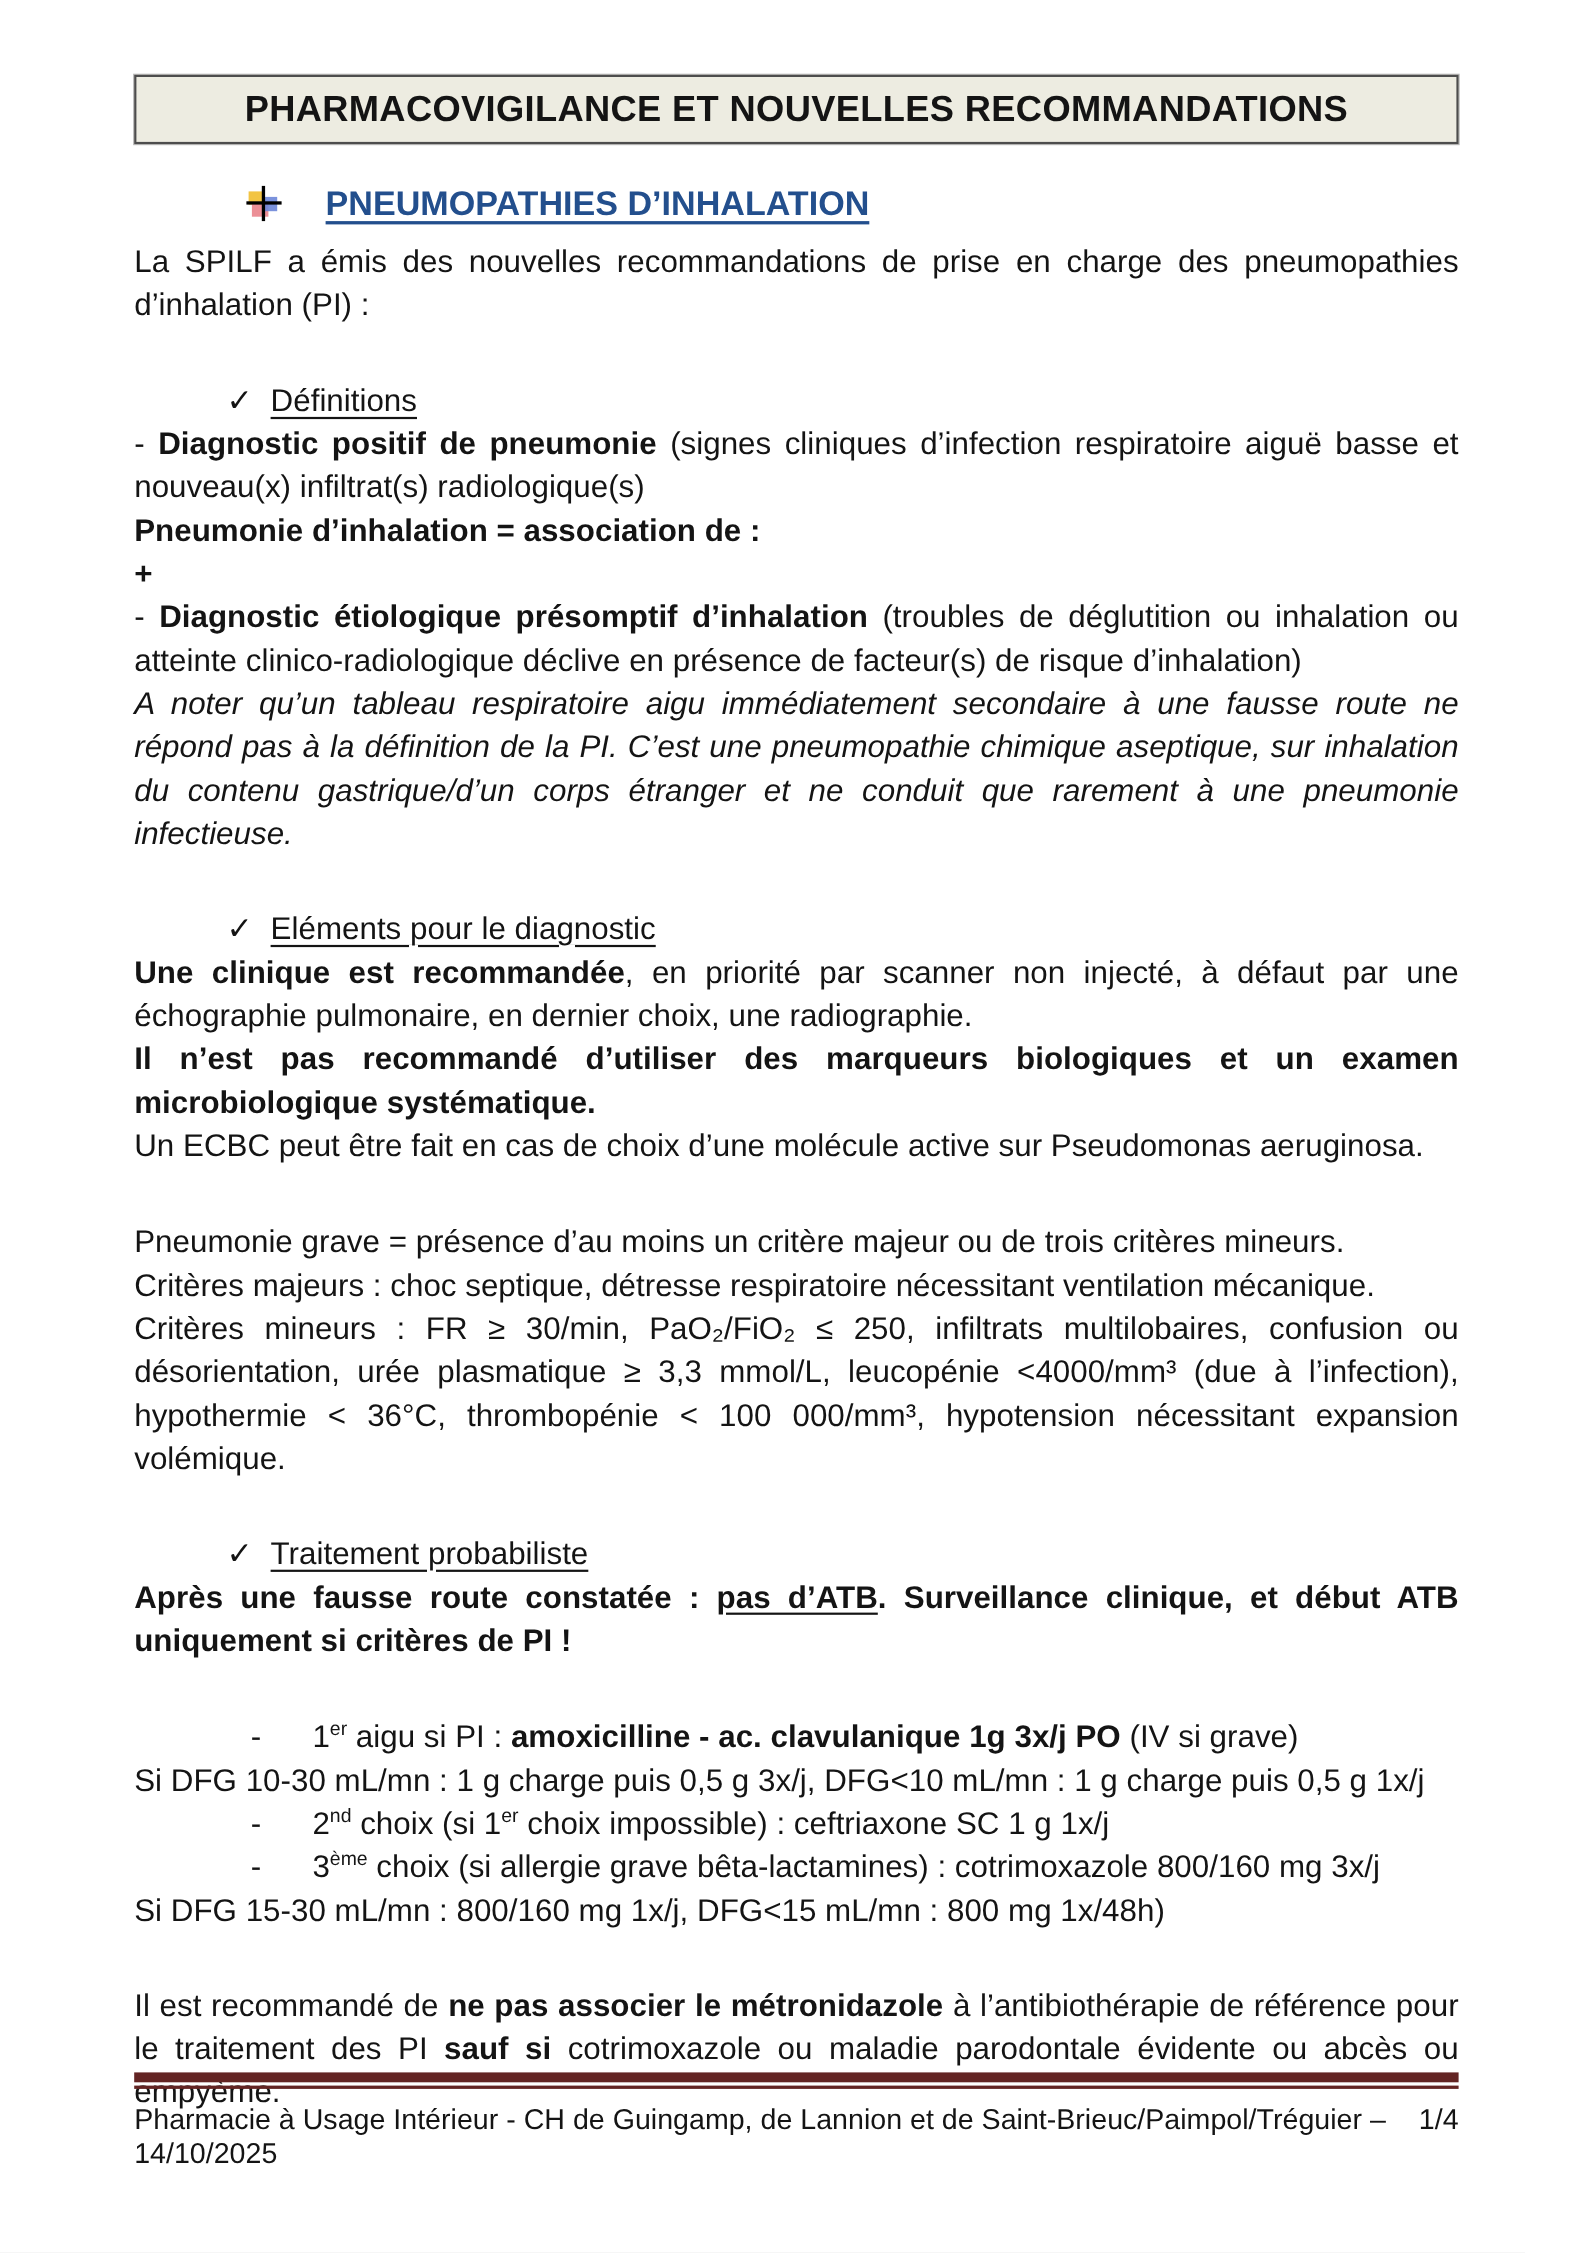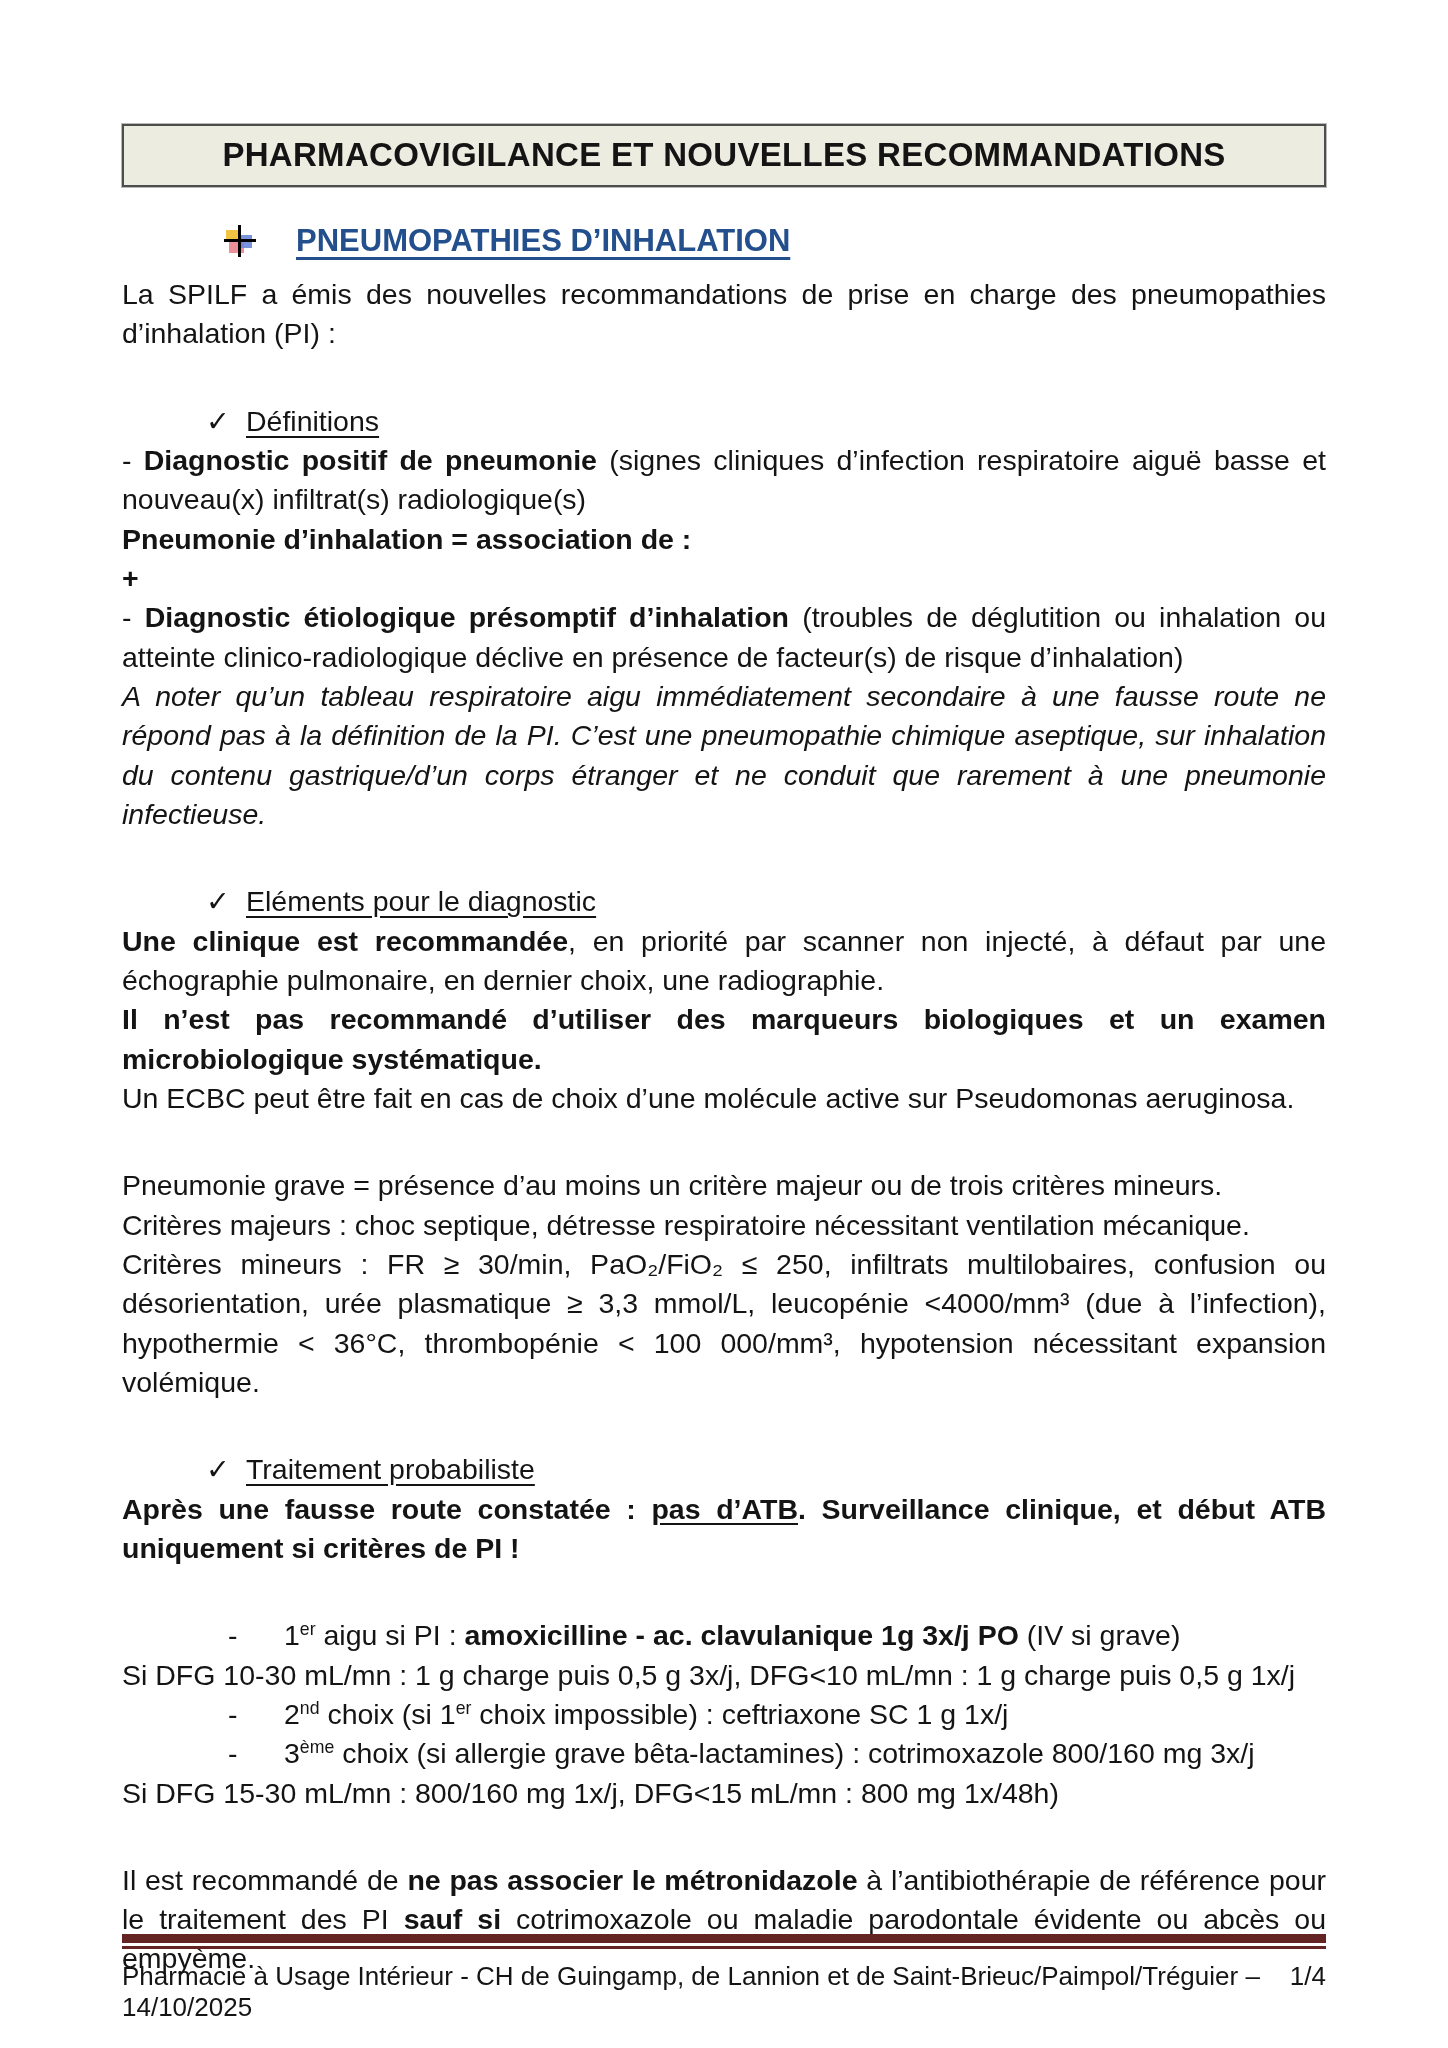--- a/index.html
+++ b/index.html
@@ -5,21 +5,21 @@
   html,body{margin:0;padding:0;background:#e8e8e8;}
   .page{
     position:relative;
     width:1448px;height:2048px;
     background:#ffffff;
     font-family:"Liberation Sans","DejaVu Sans",sans-serif;
     color:#141414;
     overflow:hidden;
     margin:0 auto;
   }
-  .content{padding:100px 122px 0 122px;margin-top:24px;}
+  .content{padding:68px 122px 0 122px;}
 
   
   .banner{
     border:2px solid #4d4d4d;
     box-shadow:0 0 0 1px #b9b9b9;
     background:#edece1;
     text-align:center;
     padding:10px 4px 11px 4px;
   }
   .banner-text{font-size:33px;font-weight:700;letter-spacing:.3px;}
@@ -51,21 +51,21 @@
   
   .check-h{display:flex;align-items:baseline;margin-left:84px;font-size:28.5px;line-height:1.38;}
   .check{width:40px;flex:0 0 40px;}
   .check-label{text-decoration:underline;text-underline-offset:5px;}
 
   
   .li{display:flex;margin-left:106px;font-size:28.5px;line-height:1.38;}
   .dash{width:56px;flex:0 0 56px;}
 
   
-  .footer{position:absolute;left:122px;right:122px;top:1934px;}
+  .footer{position:absolute;left:122px;right:122px;top:1884px;}
   .bar1{height:9px;background:#632423;}
   .bar2{height:3px;background:#632423;margin-top:3px;}
   .footer-row{display:flex;justify-content:space-between;margin-top:12px;font-size:26px;color:#141414;}
 </style>
 </head>
 <body>
 
 <div class="page">
   <div class="content">
 

